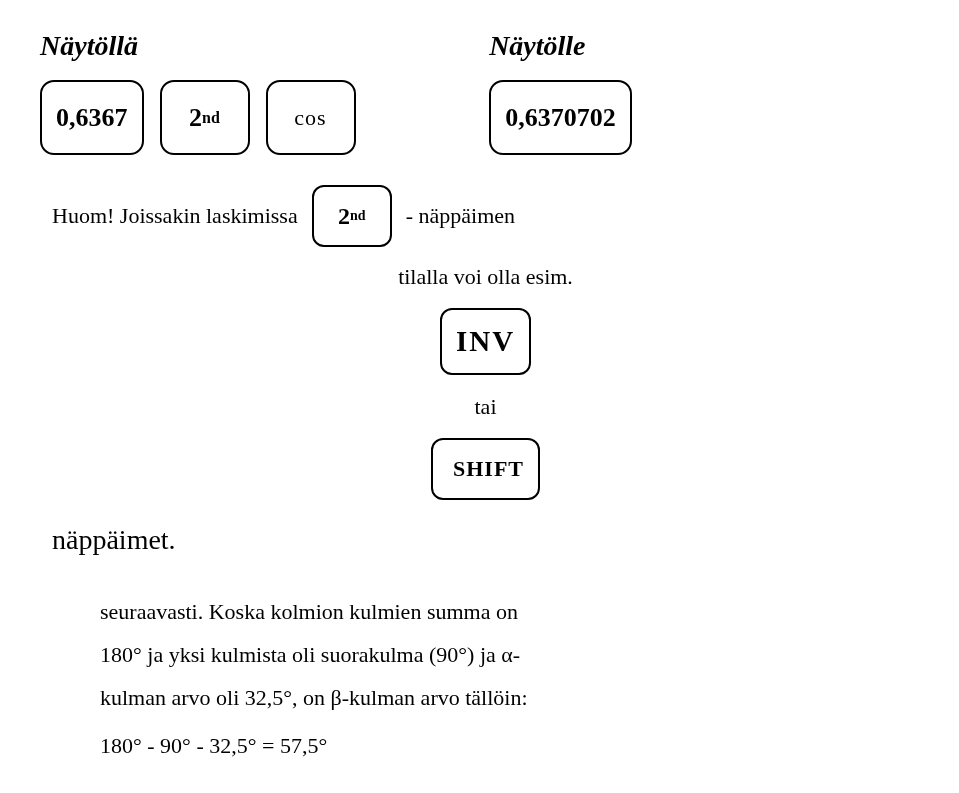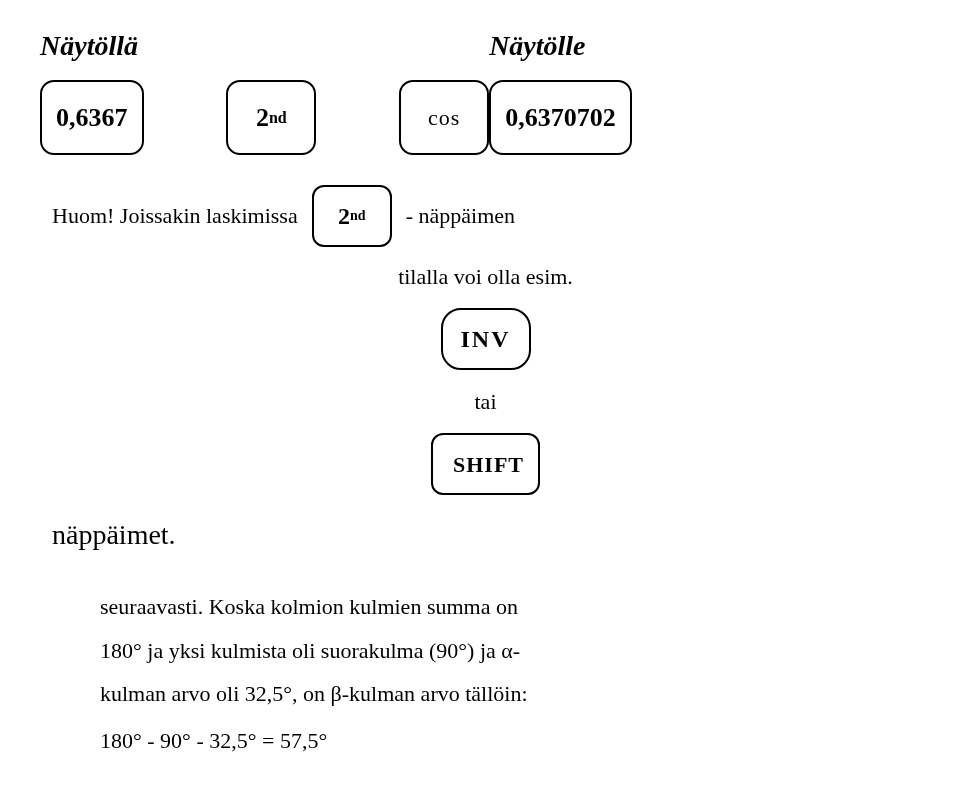--- a/index.html
+++ b/index.html
@@ -20,22 +20,22 @@
     .heading {
       font-size: 28px;
       font-weight: bold;
       font-style: italic;
       margin-bottom: 18px;
     }
 
     .key-row {
       display: flex;
       align-items: center;
+      gap: 16px;
       margin-bottom: 10px;
-      justify-content: space-between;
     }
 
     .key {
       display: inline-flex;
       align-items: center;
       justify-content: center;
       border: 2.5px solid #000;
       border-radius: 14px;
       font-size: 28px;
       font-weight: bold;
@@ -119,21 +119,21 @@
       <span style="font-size:22px;">Huom! Joissakin laskimissa</span>
       <div class="key key-2nd" style="min-width:80px; min-height:62px; font-size:24px; border-radius:12px;">
         <span>2</span>
           <sup style="font-size:14px;">nd</sup>
       </div>
       <span style="font-size:22px;">- näppäimen</span>
     </div>
 
     <div style="display:flex; align-items:center; gap:14px; font-size:22px; line-height:1.6; flex-wrap:wrap;flex-direction:column;">
       <span style="font-size:22px;">tilalla voi olla esim.</span>
-      <div class="key key-inv" style="min-width:90px; min-height:62px; font-size:24px; border-radius:20px; letter-spacing:2px;">INV</div>
+      <div class="key key-inv" style="min-width:90px; min-height:62px; font-size:29px; border-radius:12px; letter-spacing:2px;">INV</div>
       <span style="font-size:22px;text-align:center;">tai</span>
       <div class="key key-shift" style="min-width:100px; min-height:62px; font-size:22px; border-radius:12px; letter-spacing:1px;">SHIFT</div>
       <span style="font-size:22px;"></span>
     </div>
     <div style="font-size:28px; line-height:1.6; margin-top:4px;">
       <span>näppäimet.</span>
     </div>
   </div>
 
   <div class="beta-note">

